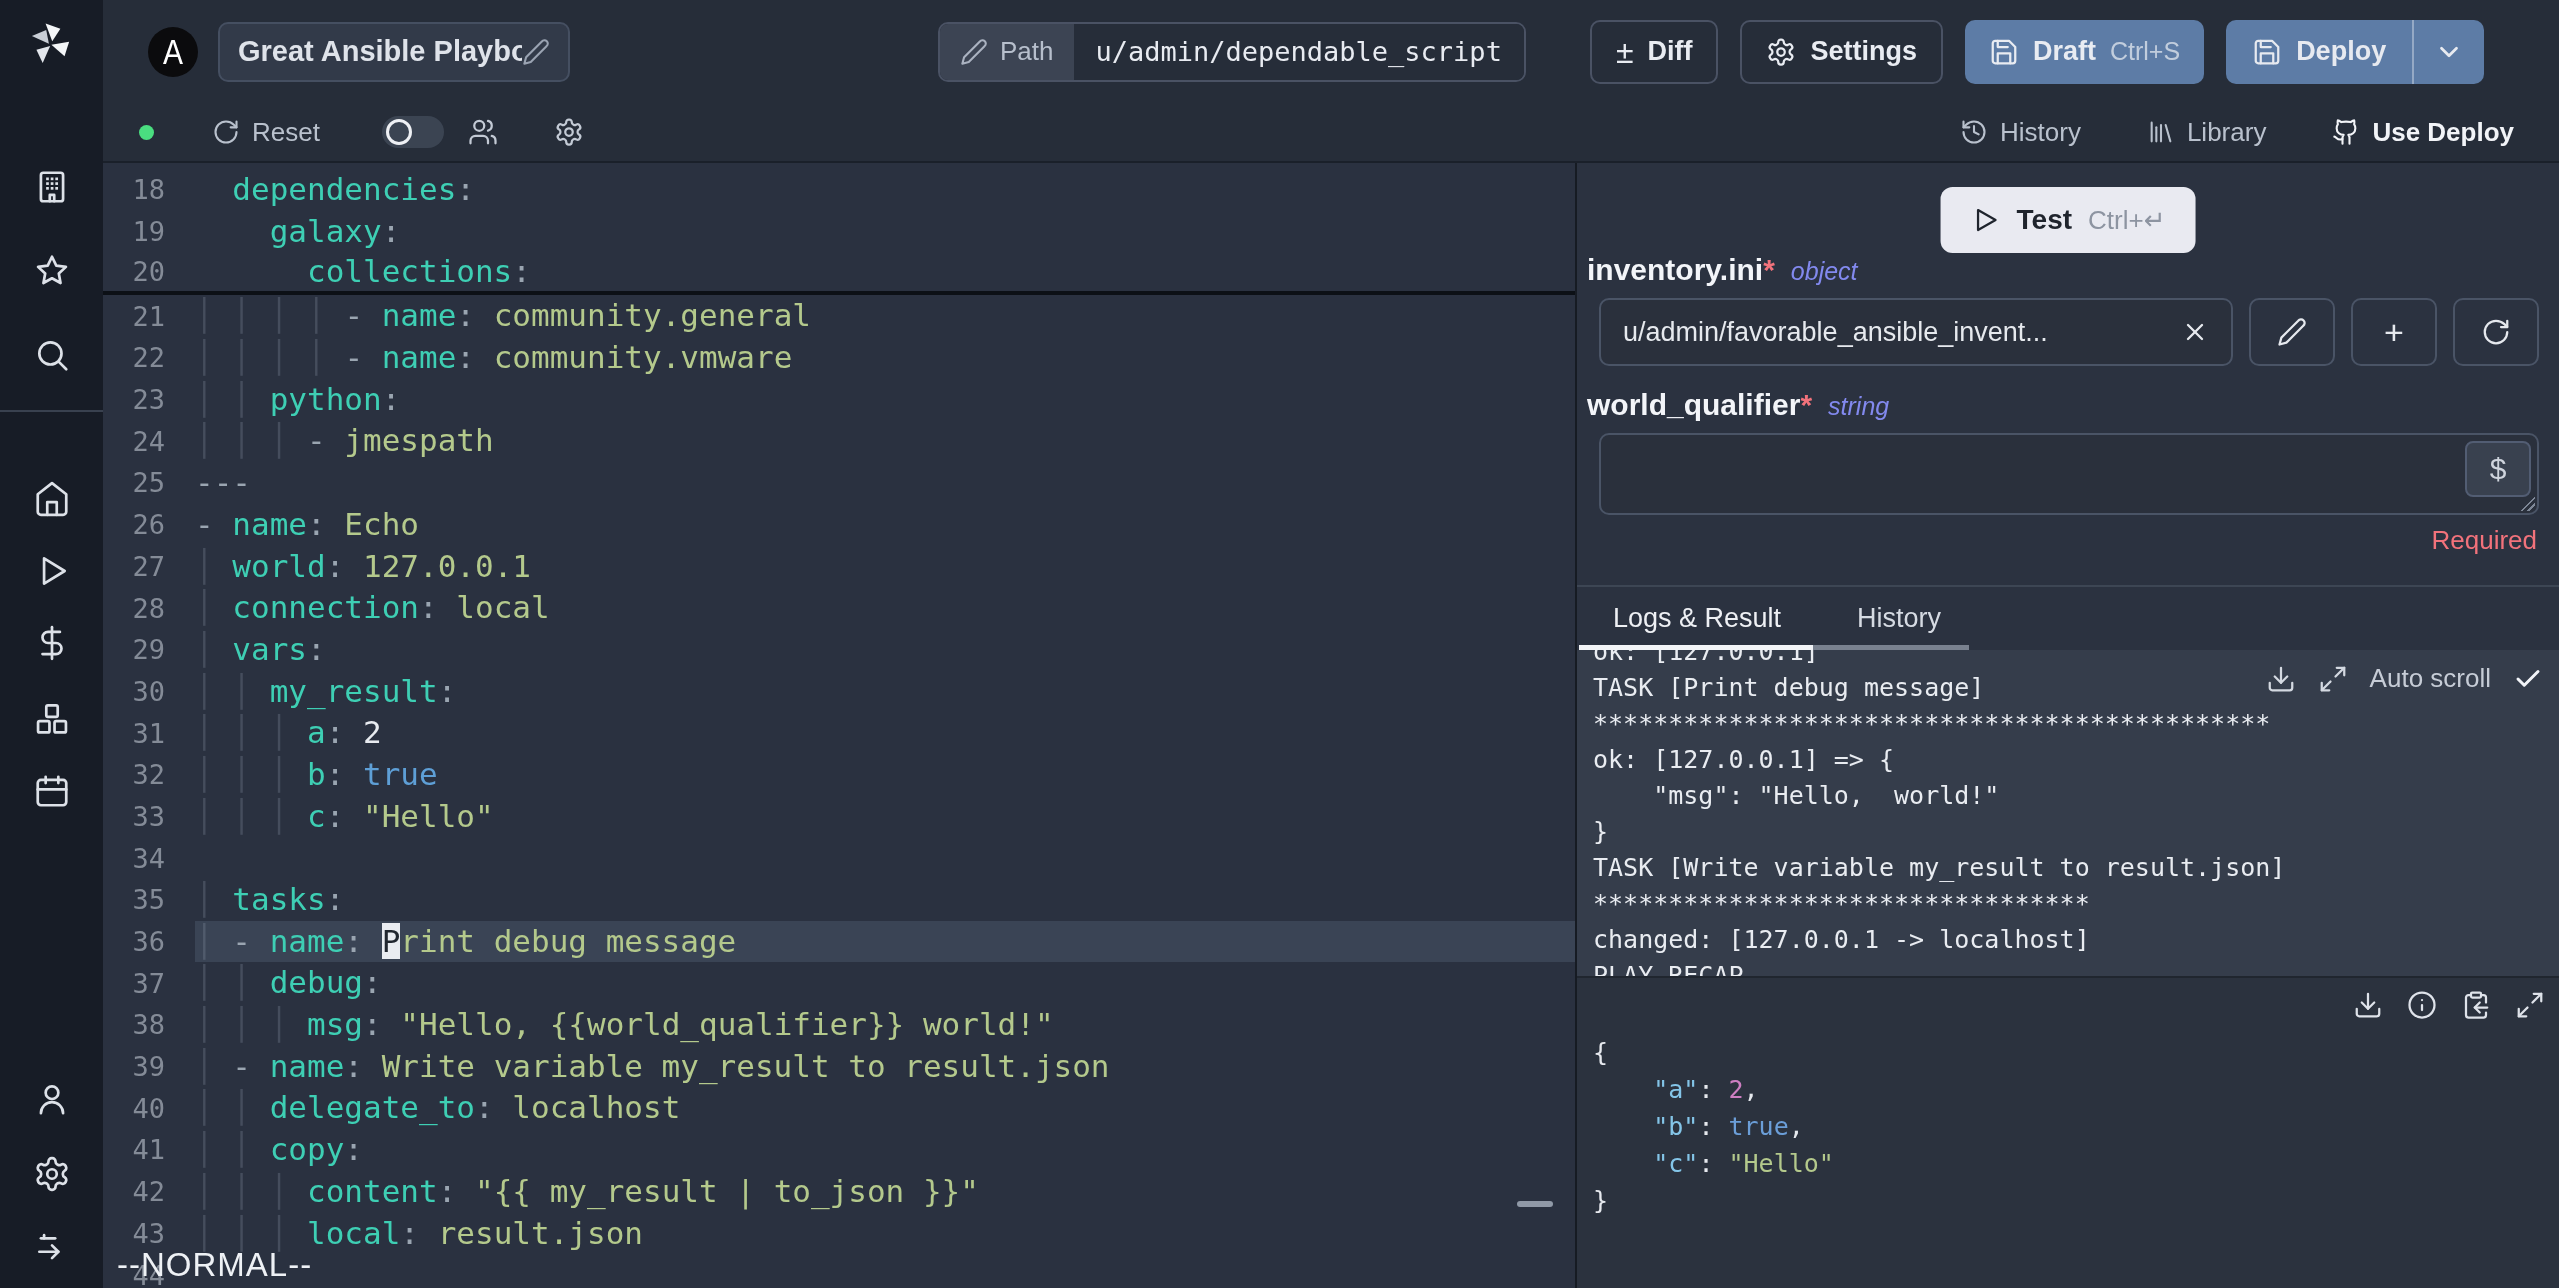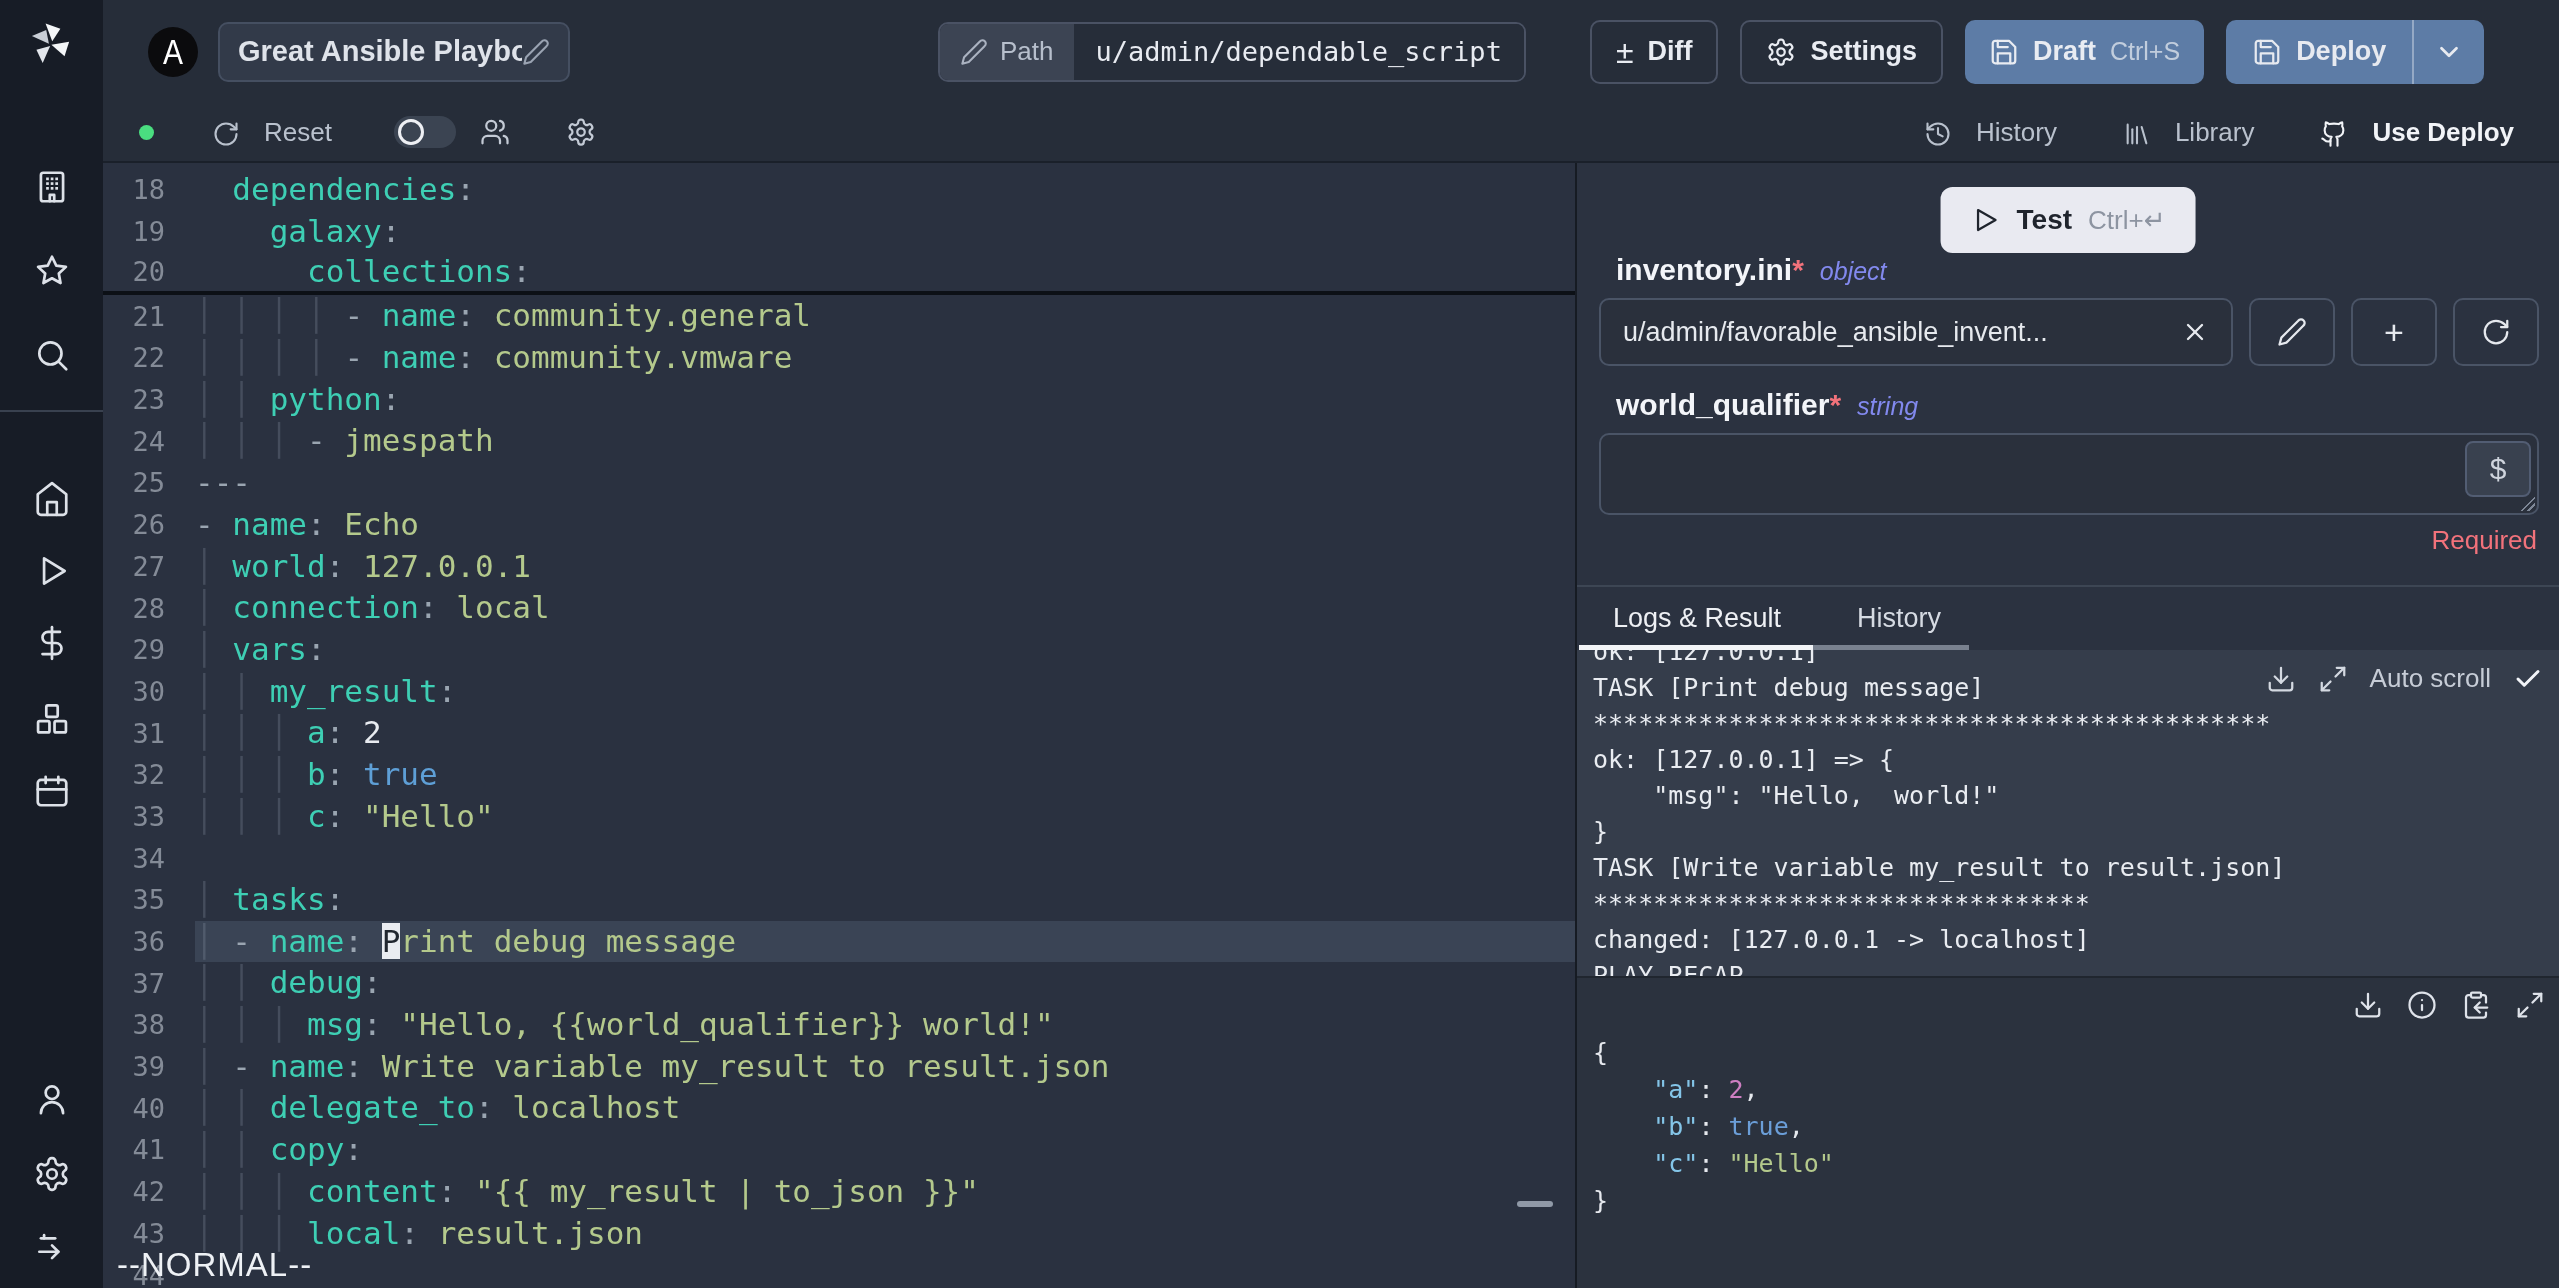--- a/index.html
+++ b/index.html
@@ -40,21 +40,21 @@
   .deploy-group { display:flex; height:64px; border-radius:10px; overflow:hidden; }
   .deploy-main { background:#5d7ca6; display:flex; align-items:center; gap:14px; padding:0 26px; font-size:27px; font-weight:600; cursor:pointer; }
   .deploy-main svg { width:30px; height:30px; }
   .deploy-caret { background:#5d7ca6; width:72px; display:flex; align-items:center; justify-content:center;
     border-left:2px solid rgba(255,255,255,.35); cursor:pointer; }
   .deploy-caret svg { width:30px; height:30px; }
 
   
   .toolbar { height:60px; background:#262d39; border-bottom:2px solid #1a202a; display:flex; align-items:center; padding:0 45px 0 36px; gap:0; }
   .dot { width:15px; height:15px; border-radius:50%; background:#4ade80; }
-  .tl-item { display:flex; align-items:flex-end; gap:24px; color:#b9c1cd; font-size:26px; cursor:pointer; }
+  .tl-item { display:flex; align-items:center; gap:12px; color:#b9c1cd; font-size:26px; cursor:pointer; }
   .tl-item svg { width:28px; height:28px; }
   .toggle { width:62px; height:32px; border-radius:16px; background:#3b4452; position:relative; cursor:pointer; }
   .toggle .knob { position:absolute; left:4px; top:3px; width:26px; height:26px; border-radius:50%; border:3px solid #eef0f4; }
   .tool-ic { color:#c3cad5; cursor:pointer; display:flex; }
   .tool-ic svg { width:30px; height:30px; }
   .tl-right { margin-left:auto; display:flex; align-items:center; gap:66px; }
   .vscode { color:#f2f4f8; font-weight:600; }
 
   
   .content { flex:1; display:flex; min-height:0; }
@@ -75,21 +75,21 @@
     background:transparent; z-index:3; }
   .drag-h { position:absolute; right:22px; top:1038px; width:36px; height:6px; border-radius:3px; background:#9099a7; }
 
   
   .rpanel { width:984px; flex:0 0 984px; background:#2b3240; border-left:2px solid #161b23; position:relative; }
   .test-btn { position:absolute; left:50%; transform:translateX(-50%); top:24px; height:66px; padding:0 30px;
     background:#e9eaf1; border-radius:12px; display:flex; align-items:center; gap:16px; cursor:pointer; }
   .test-btn .lbl { color:#1f242d; font-size:28px; font-weight:700; }
   .test-btn .kbd2 { color:#8d94a1; font-size:26px; }
   .test-btn svg { width:30px; height:30px; color:#1f242d; }
-  .fld-label { position:absolute; left:39px; font-size:30px; font-weight:700; color:#f3f5f9; }
+  .fld-label { position:absolute; left:10px; font-size:30px; font-weight:700; color:#f3f5f9; }
   .req { color:#f2727b; font-weight:700; }
   .ftype { font-weight:400; font-style:italic; font-size:25px; color:#8289ee; margin-left:16px; }
   .inv-row { position:absolute; left:22px; top:135px; width:940px; display:flex; gap:16px; }
   .inv-input { flex:1; height:68px; background:#2a303c; border:2px solid #4a5466; border-radius:10px;
     display:flex; align-items:center; padding:0 22px; font-size:27px; color:#e6e9ee; }
   .inv-input .val { flex:1; white-space:nowrap; overflow:hidden; }
   .xbtn { color:#e6e9ee; cursor:pointer; display:flex; }
   .xbtn svg { width:28px; height:28px; }
   .sq-btn { width:86px; height:68px; border:2px solid #4a5466; border-radius:10px; background:transparent;
     display:flex; align-items:center; justify-content:center; color:#e6e9ee; cursor:pointer; font-size:34px; }

